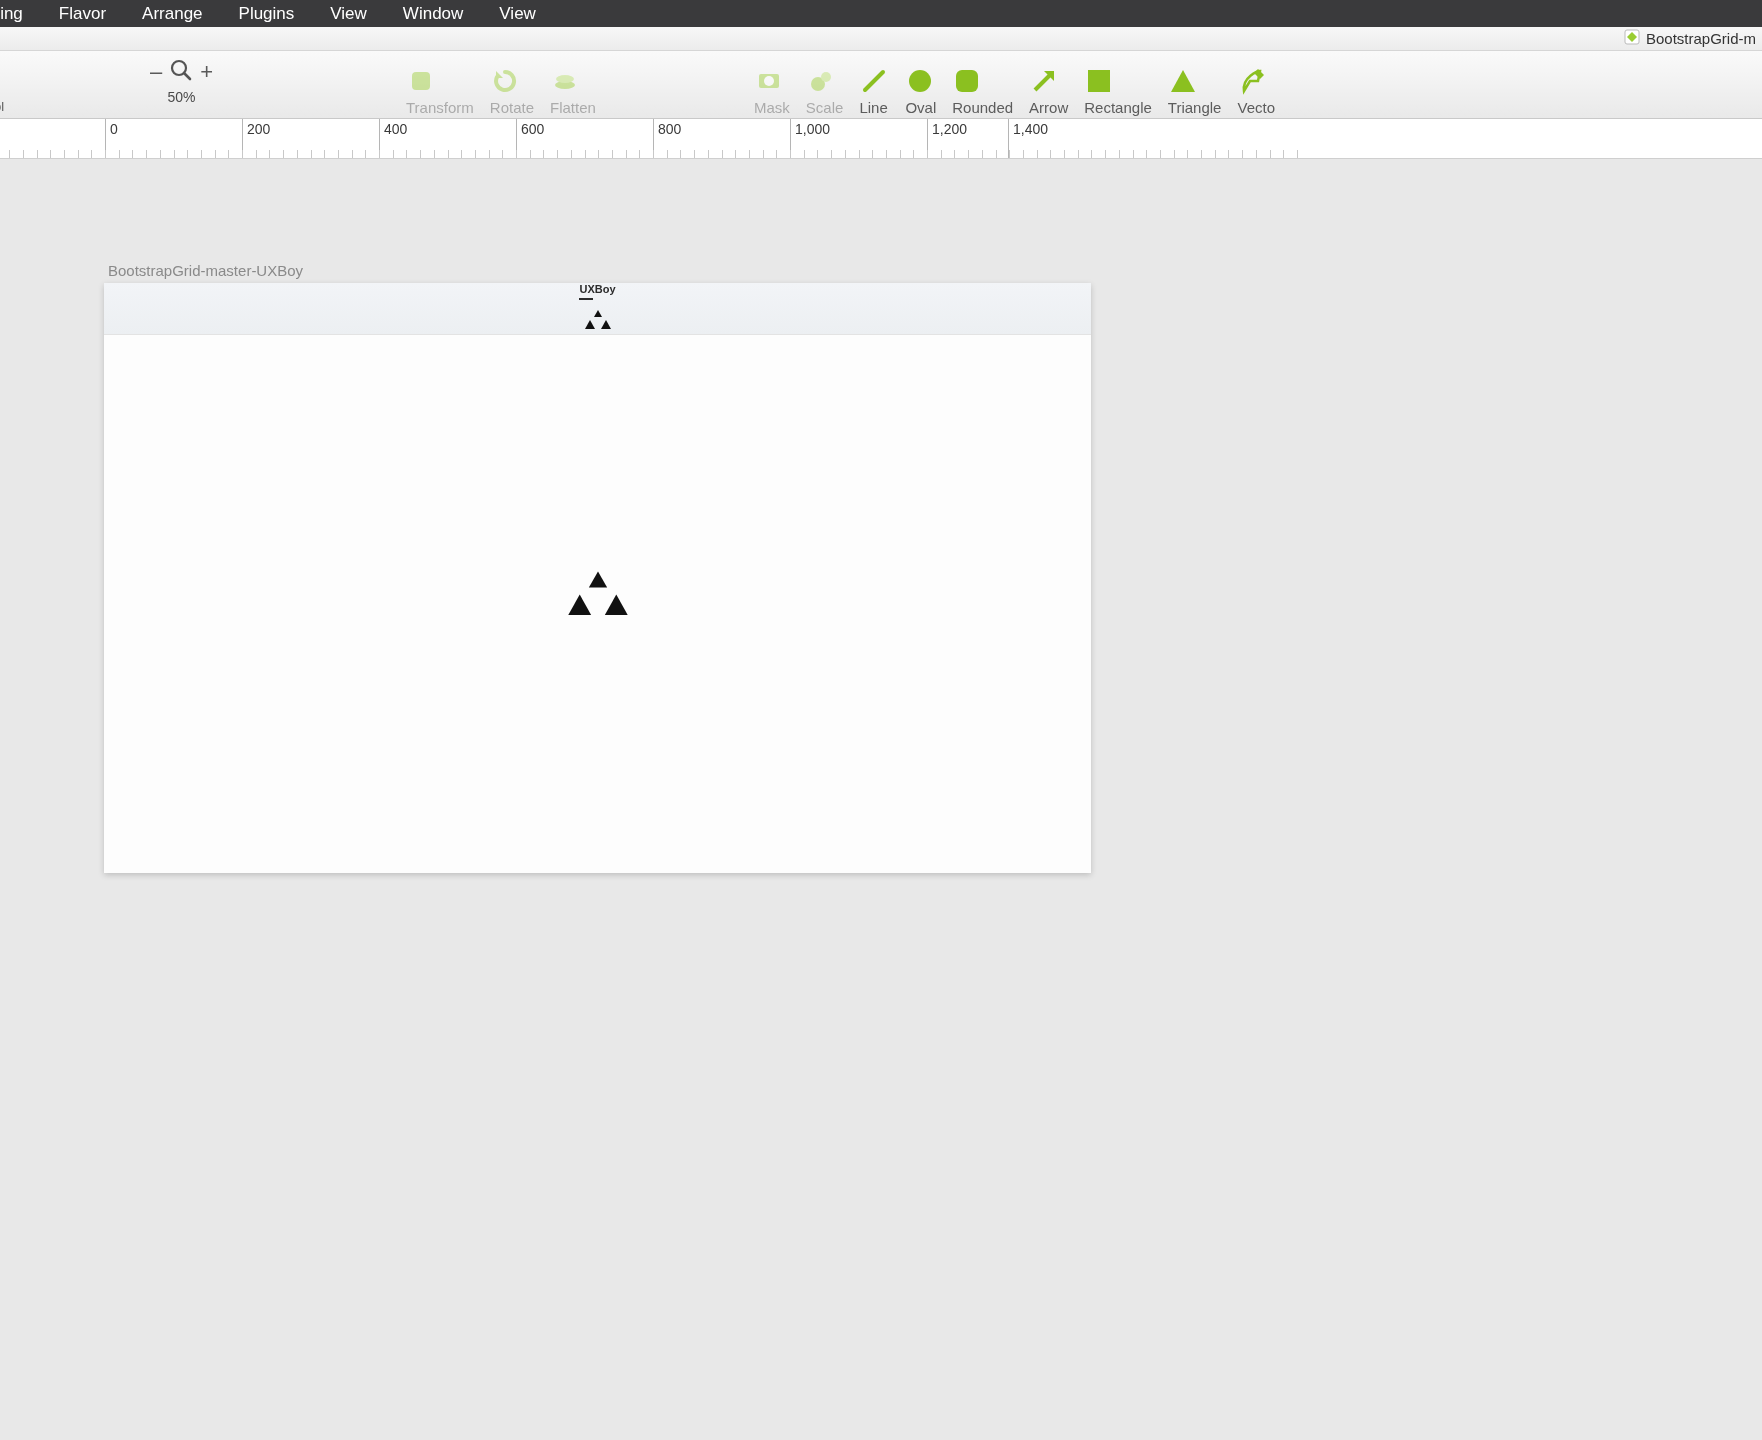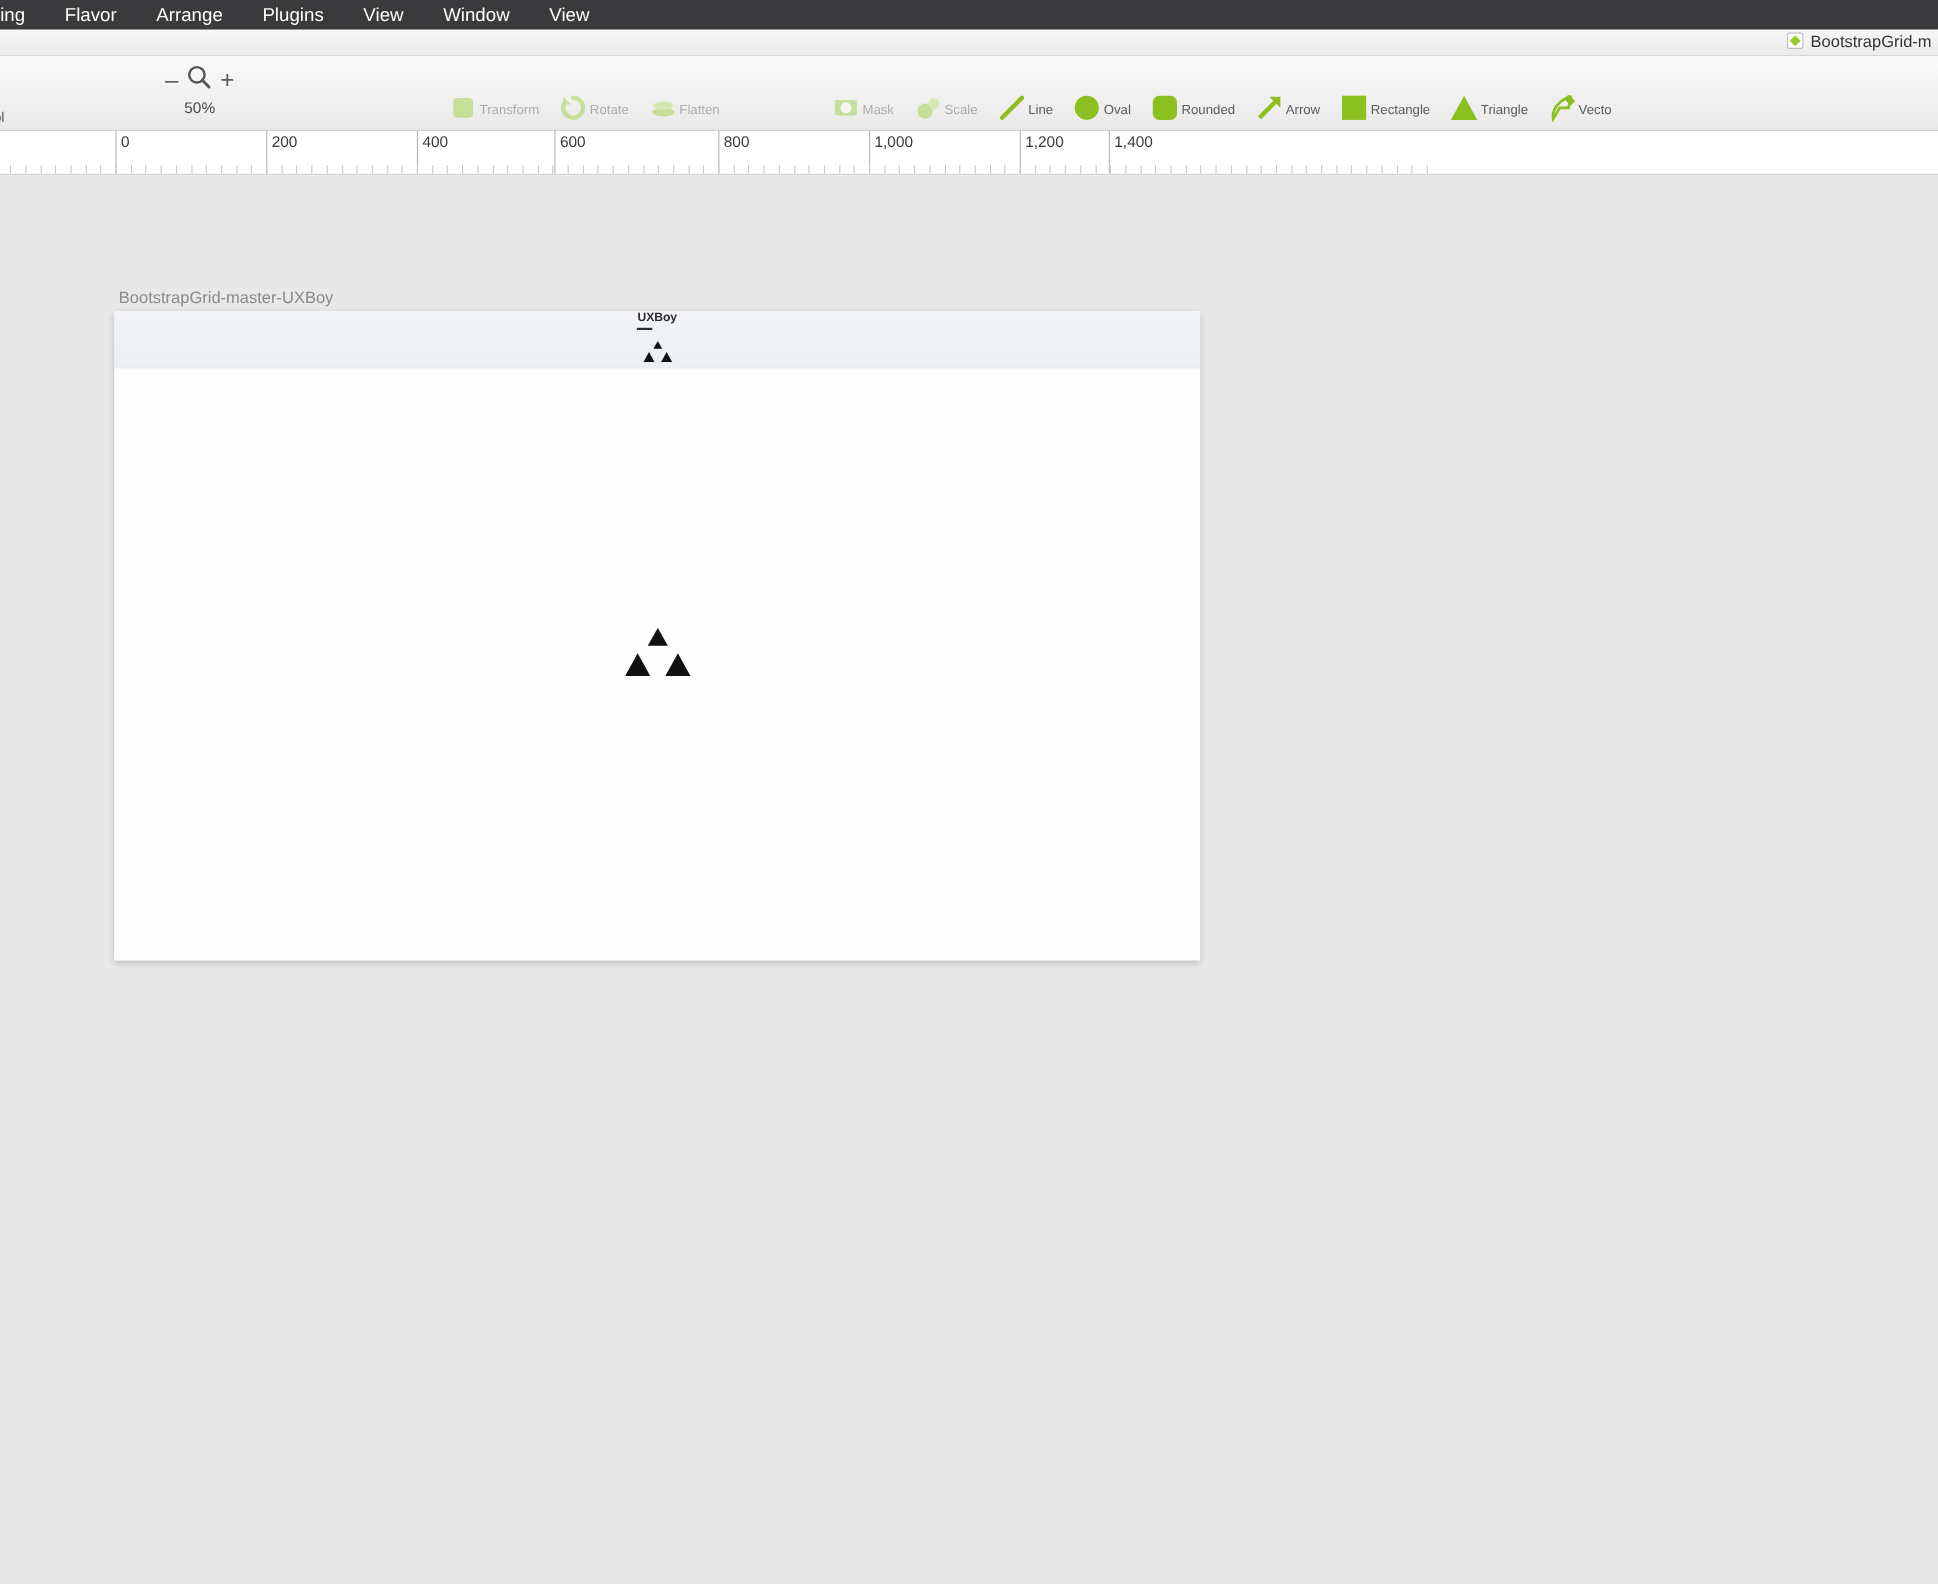--- a/index.html
+++ b/index.html
@@ -46,24 +46,24 @@
   align-items: flex-end;
   position: relative;
 }
 .tool-cluster {
   display: flex;
   align-items: flex-end;
   padding-bottom: 2px;
 }
 .tool-btn {
   display: flex;
-  flex-direction: row;
-  align-items: center;
+  flex-direction: column;
+  align-items: flex-start;
   justify-content: flex-end;
-  font-size: 12px;
+  font-size: 15px;
   color: #5c5c5c;
   padding: 0 8px;
   cursor: default;
   min-width: 46px;
 }
 .tool-btn.disabled { opacity: 0.45; }
 .tool-icon {
   width: 30px; height: 30px;
   display: flex; align-items: center; justify-content: center;
   margin-bottom: 3px;
@@ -319,21 +319,21 @@
       <div class="tool-label">Vecto</div>
     </div>
   </div>
 </div>
 
 <div class="ruler">
   <div id="ruler-majors">
       <div class="tick-major" style="left: 105px;">0</div>
       <div class="tick-major" style="left: 242px;">200</div>
       <div class="tick-major" style="left: 379px;">400</div>
-      <div class="tick-major" style="left: 504px;">600</div>
+      <div class="tick-major" style="left: 516px;">600</div>
       <div class="tick-major" style="left: 653px;">800</div>
       <div class="tick-major" style="left: 790px;">1,000</div>
       <div class="tick-major" style="left: 927px;">1,200</div>
       <div class="tick-major" style="left: 1008px;">1,400</div>
     </div>
   <div class="minor-ticks" id="ruler-minors">
       <span style="left: 9.1px;"></span>
       <span style="left: 22.8px;"></span>
       <span style="left: 36.5px;"></span>
       <span style="left: 50.2px;"></span>

